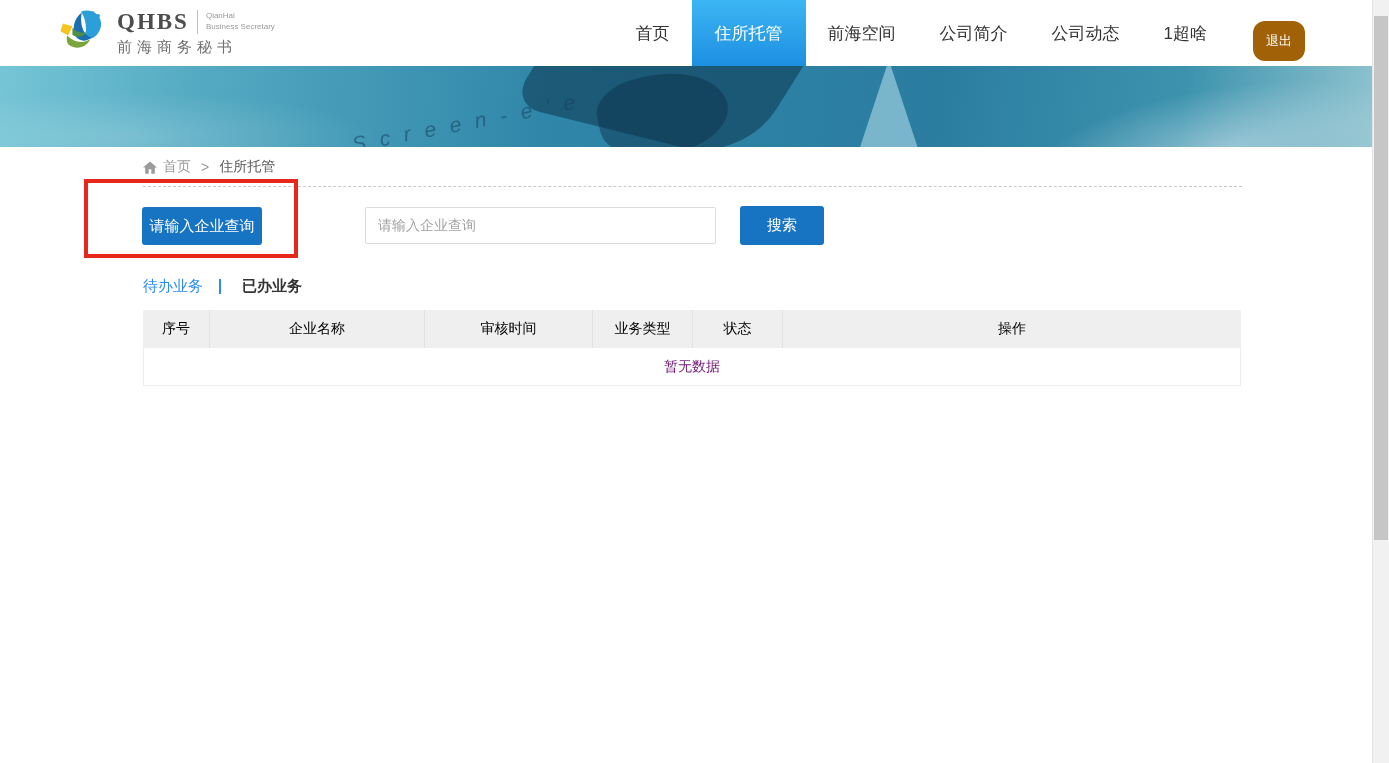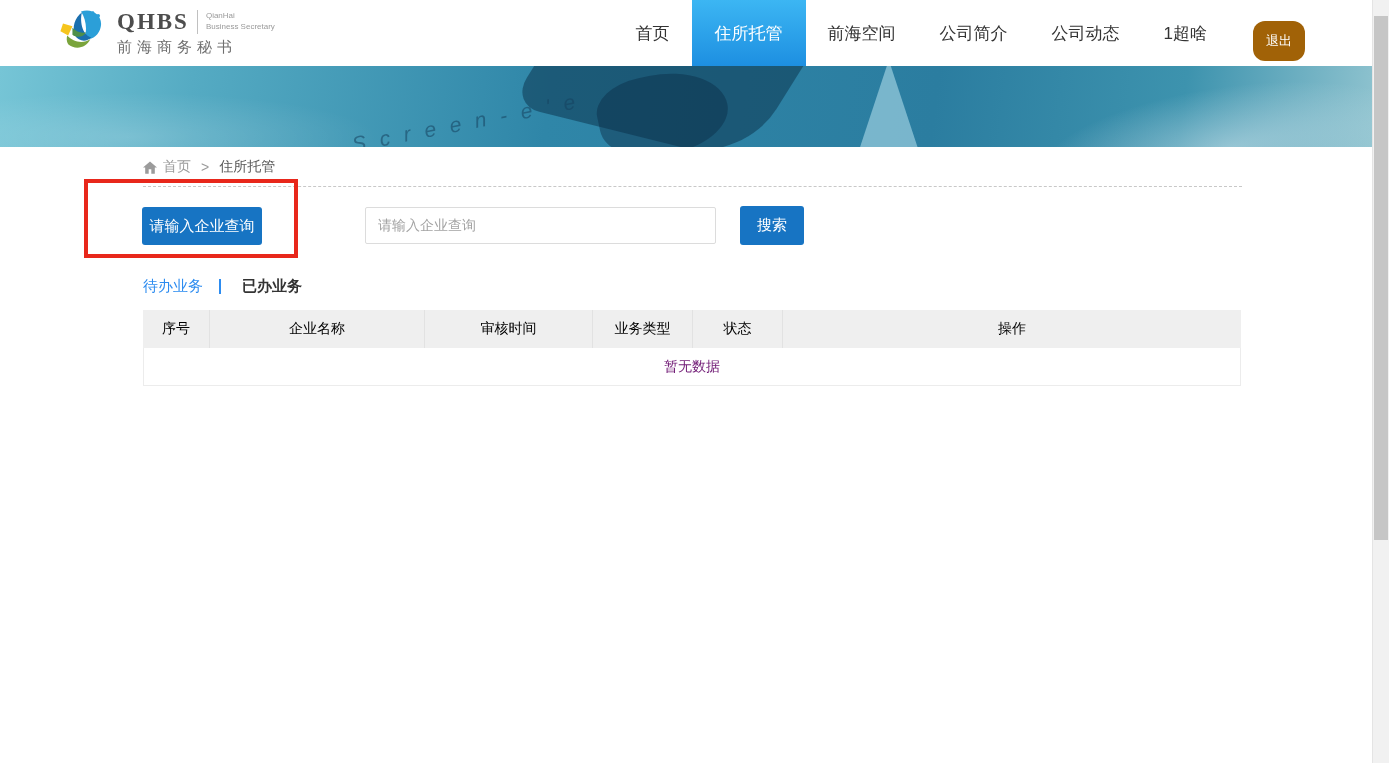--- a/index.html
+++ b/index.html
@@ -98,21 +98,21 @@
     cursor:pointer; z-index:2;
   }
   .search-input {
     position:absolute; left:365px; top:207px; width:351px; height:37px;
     border:1px solid #dcdcdc; border-radius:2px; padding:0 12px;
     font-size:14px; color:#c2410c; outline:none;
     font-family:Liberation Mono, monospace;
   }
   .search-input::placeholder { color:#a3a3a3; }
   .search-btn {
-    position:absolute; left:740px; top:206px; width:64px; height:39px;
+    position:absolute; left:740px; top:206px; width:84px; height:39px;
     background:#1774c3; color:#fff; font-size:15px; border:none; border-radius:3px;
     cursor:pointer;
   }
 
   
   .tabs { position:absolute; left:143px; top:277px; display:flex; align-items:center; font-size:15px; }
   .tab { cursor:pointer; color:#333; font-weight:600; }
   .tab.active { color:#2d8cf0; font-weight:400;font-family:Liberation Serif, serif; }
   .tab-sep { width:2px; height:15px; background:#2d8cf0; margin:0 21px 0 16px; }
 

